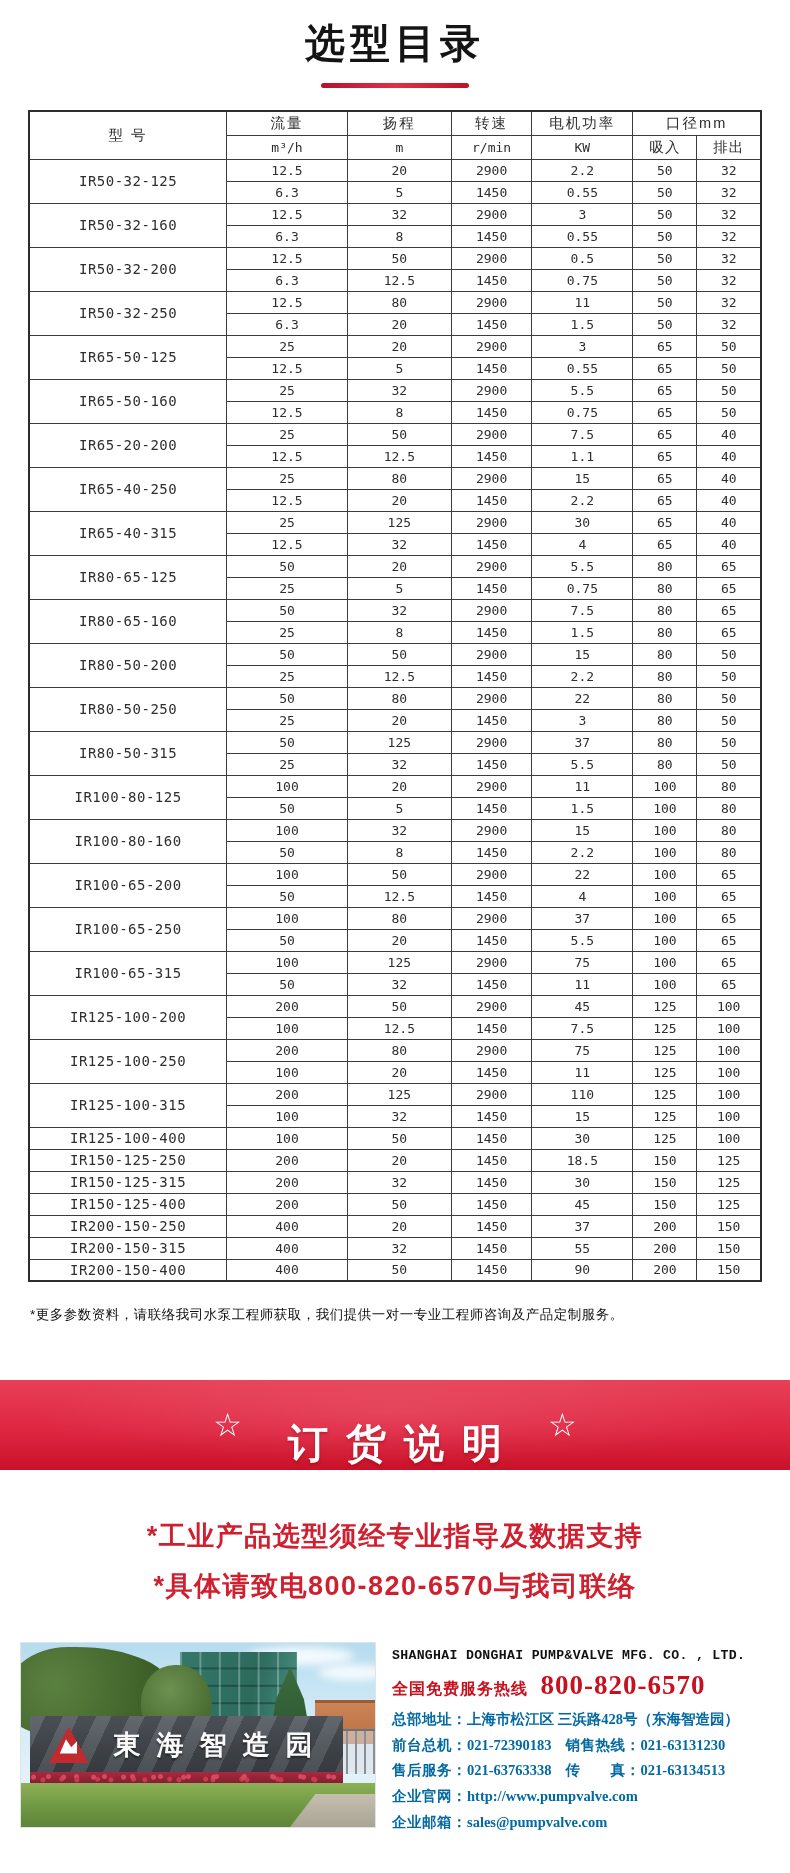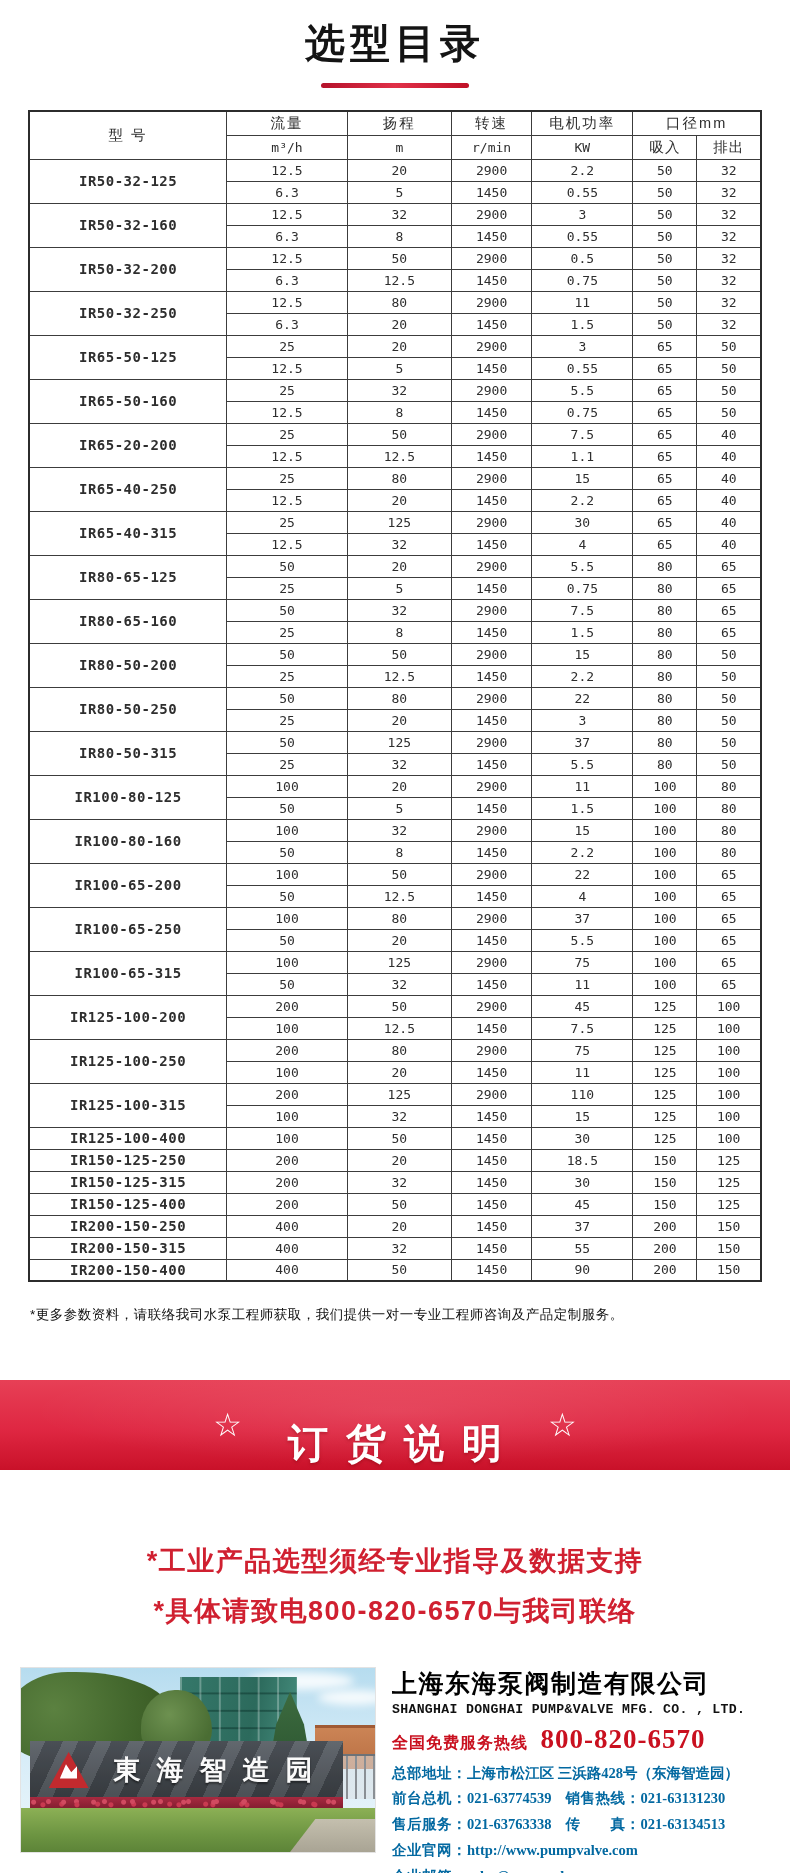--- a/index.html
+++ b/index.html
@@ -29,40 +29,40 @@
     border:1px solid #3c3c3c; text-align:center; vertical-align:middle;
     padding:1px 2px; height:22px;
     font-family:"DejaVu Sans Mono", monospace;
     font-size:13px; color:#2e2e2e; font-weight:normal;
   }
   table.spec th.cn {
     font-family:"Liberation Sans", sans-serif;
     font-size:14.5px; height:24px; letter-spacing:2px;
   }
   table.spec th.unit { font-size:13px; height:24px; }
-  table.spec td.model { font-size:14px; letter-spacing:0.5px;font-weight:bold; }
+  table.spec td.model { font-size:14px; letter-spacing:0.5px; }
   
   .footnote {
     margin:24px 0 0 30px; font-size:13.5px; color:#101010; letter-spacing:0.5px;
   }
   
   .order-banner {
     margin-top:56px; height:90px; width:100%;
     background:
       radial-gradient(ellipse at 50% 35%, rgba(255,255,255,0.10), transparent 65%),
       linear-gradient(180deg,#e74056 0%,#df2742 55%,#c91129 100%);
     display:flex; align-items:center; justify-content:center; gap:28px;
   }
   .order-banner .star { color:#fff; font-size:32px; font-weight:400; }
   .order-banner .banner-title {
     color:#fff; font-size:40px; font-weight:900;
     letter-spacing:18px; text-indent:18px; text-shadow:0 2px 3px rgba(120,0,10,.35);margin-top:36px;
   }
   
-  .order-notes { padding:67px 0 26px; text-align:center; }
+  .order-notes { padding:42px 0 26px; text-align:center; }
   .order-notes p {
     color:#d02030; font-weight:800; font-size:27px;
     letter-spacing:1.5px; line-height:1.85;
   }
   
   .company { display:flex; gap:16px; padding:4px 20px 0; align-items:flex-start; }
   .photo {
     position:relative; width:356px; height:186px; flex:none;
     overflow:hidden; border:1px solid #e3e3e3; background:#cfe7f3;
   }
@@ -673,27 +673,26 @@
           <div class="tri-notch"></div>
       </div>
       <div class="ph-sign-text">東海智造园</div>
     </div>
     <div class="ph-flowers"></div>
     <div class="ph-lawn"></div>
     <div class="ph-path"></div>
   </div>
 
   <div class="info">
-    <div class="company-name-cn">上海东海泵阀制造有限公司</div>
     <div class="company-name-en">SHANGHAI  DONGHAI  PUMP&amp;VALVE  MFG. CO. , LTD.</div>
     <div class="hotline">
       <span class="hl-label">全国免费服务热线</span>
       <span class="hl-number">800-820-6570</span>
     </div>
     <div class="contacts">
         <div class="contact-line"><span class="pair"><span class="c-label">总部地址：</span><span class="c-value">上海市松江区 三浜路428号（东海智造园）</span></span></div>
-        <div class="contact-line"><span class="pair"><span class="c-label">前台总机：</span><span class="c-value">021-63774539</span></span><span class="pair"><span class="c-label">销售热线：</span><span class="c-value">021-63131230</span></span></div>
+        <div class="contact-line"><span class="pair"><span class="c-label">前台总机：</span><span class="c-value">021-72390183</span></span><span class="pair"><span class="c-label">销售热线：</span><span class="c-value">021-63131230</span></span></div>
         <div class="contact-line"><span class="pair"><span class="c-label">售后服务：</span><span class="c-value">021-63763338</span></span><span class="pair"><span class="c-label">传　　真：</span><span class="c-value">021-63134513</span></span></div>
         <div class="contact-line"><span class="pair"><span class="c-label">企业官网：</span><span class="c-value">http://www.pumpvalve.com</span></span></div>
         <div class="contact-line"><span class="pair"><span class="c-label">企业邮箱：</span><span class="c-value">sales@pumpvalve.com</span></span></div>
       </div>
   </div>
 </div>
 
 </body></html>

